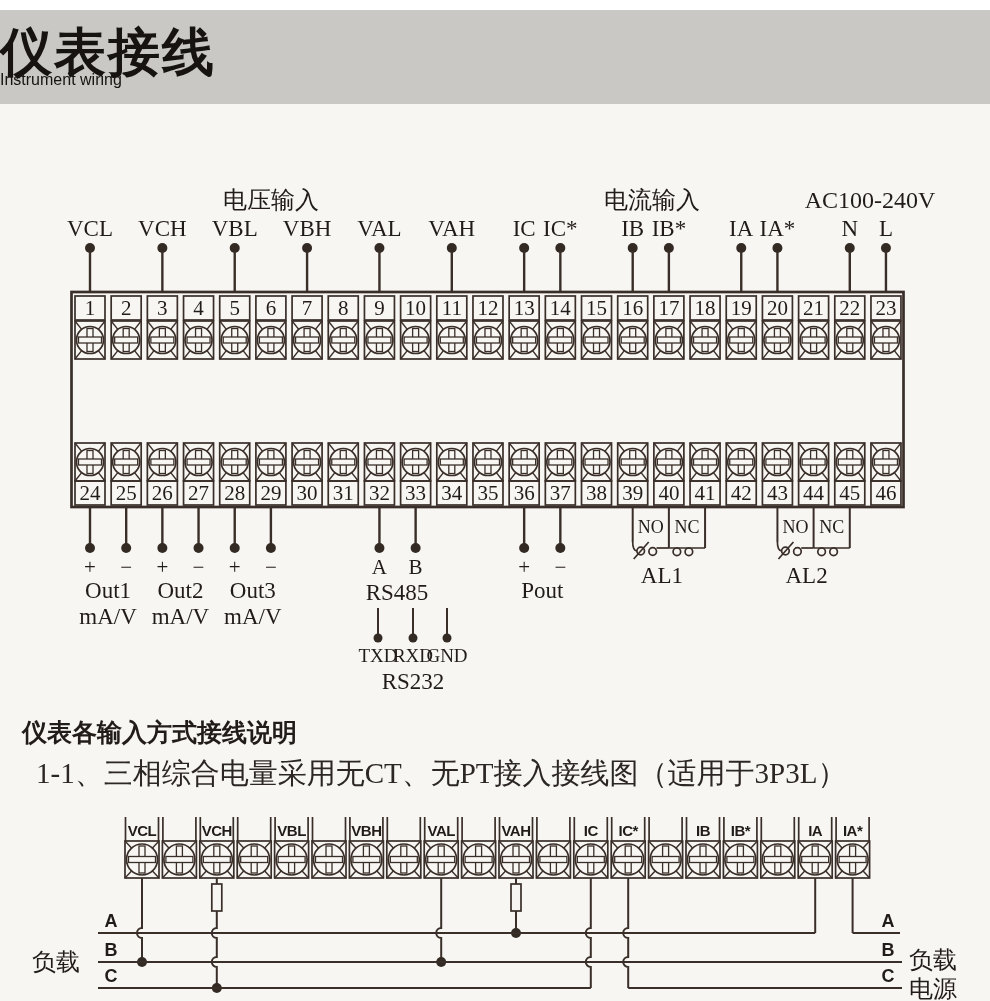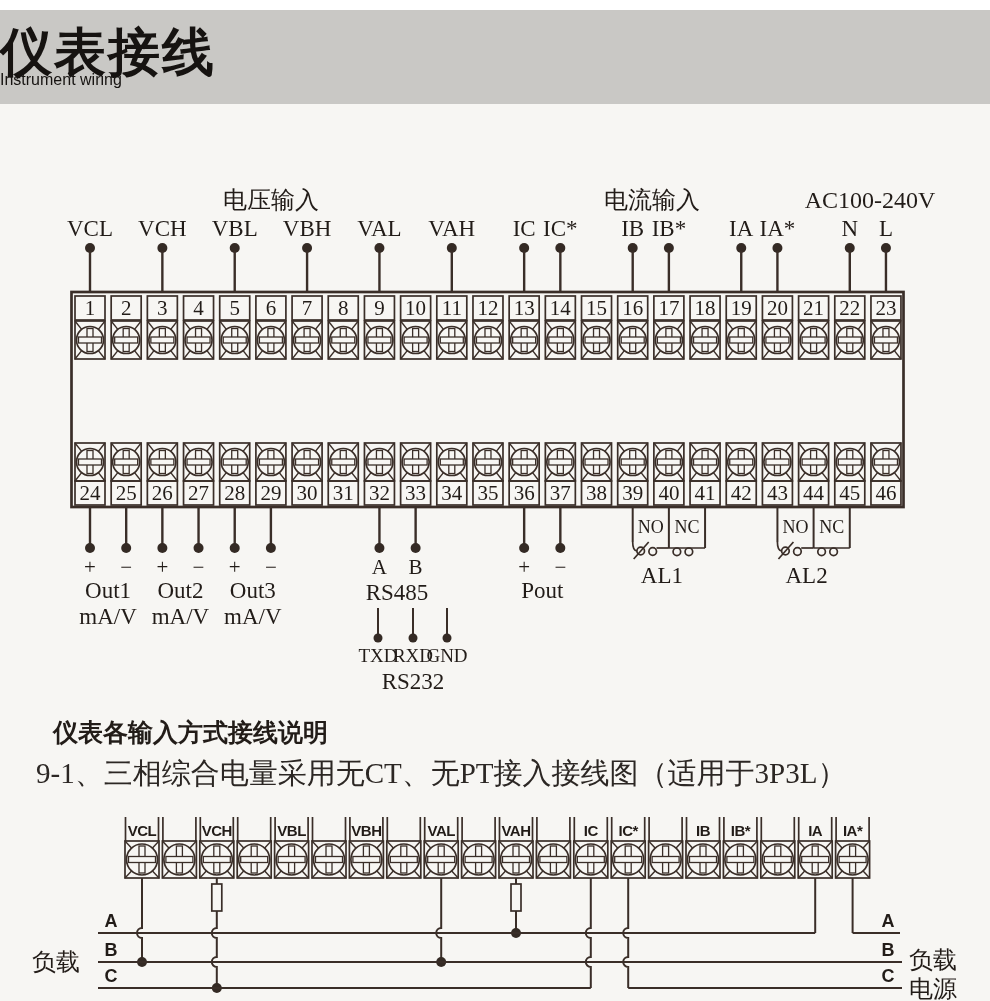--- a/index.html
+++ b/index.html
@@ -15,21 +15,21 @@
   }
   .header-title{
     font-size:52px;font-weight:bold;color:#161311;letter-spacing:2px;line-height:1.05;
     font-family:"Liberation Sans","DejaVu Sans",sans-serif;
   }
   .header-sub{
     font-size:16px;color:#161311;margin-top:-8px;letter-spacing:0px;
     font-family:"Liberation Sans","DejaVu Sans",sans-serif;
   }
   .section-heading{
-    position:absolute;left:53px;top:716px;
+    position:absolute;left:22px;top:716px;
     font-size:25px;font-weight:bold;color:#221c18;
     font-family:"Liberation Serif","DejaVu Serif",serif;
   }
   .section-sub{
     position:absolute;left:36px;top:754px;
     font-size:29px;font-weight:normal;color:#2c2724;
     font-family:"Liberation Serif","DejaVu Serif",serif;
   }
   svg{position:absolute;left:0;}
   #svg-main{top:130px;}
@@ -639,21 +639,21 @@
     <circle cx="797.42" cy="551.5" r="3.8" class="ln w16"></circle>
     <line x1="778.42" y1="559" x2="793.42" y2="542" class="ln w16"></line>
     <line x1="801.2199999999999" y1="548" x2="813.6" y2="548" class="ln w16"></line>
     <line x1="813.6" y1="548" x2="849.78" y2="548" class="ln w16"></line>
     <circle cx="821.6" cy="551.8" r="3.8" class="ln w16"></circle>
     <circle cx="833.6" cy="551.8" r="3.8" class="ln w16"></circle>
     <text x="806.5999999999999" y="583" class="fs s23 mid">AL2</text>
   </svg>
 
 <div class="section-heading">仪表各输入方式接线说明</div>
-<div class="section-sub">9-1、三相综合电量采用无CT、无PT接入接线图（适用于3P3L）</div>
+<div class="section-sub">1-1、三相综合电量采用无CT、无PT接入接线图（适用于3P3L）</div>
 
 <svg id="svg-3p3l" width="990" height="196" viewBox="0 805 990 196">
     <line x1="125.5" y1="817" x2="125.5" y2="841" class="ln w16"></line>
     <line x1="158.5" y1="817" x2="158.5" y2="841" class="ln w16"></line>
     <text x="142" y="836" class="fb s15 mid">VCL</text>
     <rect x="125" y="841" width="34" height="37" class="ln w16"></rect>
     <circle cx="142" cy="859.5" r="15.5" class="ln w16"></circle>
     <line x1="152.4876919848133" y1="870.9130765717085" x2="159" y2="878" class="ln w1"></line>
     <line x1="152.4876919848133" y1="848.0869234282915" x2="159" y2="841" class="ln w1"></line>
     <line x1="131.5123080151867" y1="870.9130765717085" x2="125" y2="878" class="ln w1"></line>

